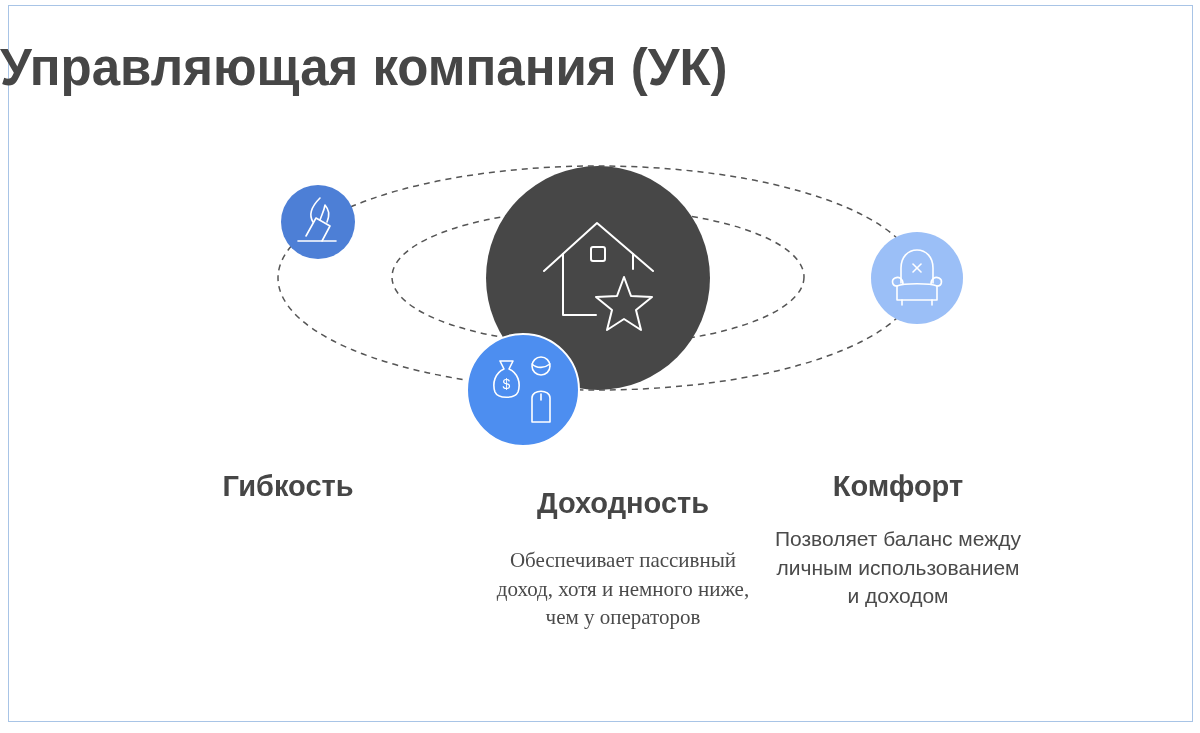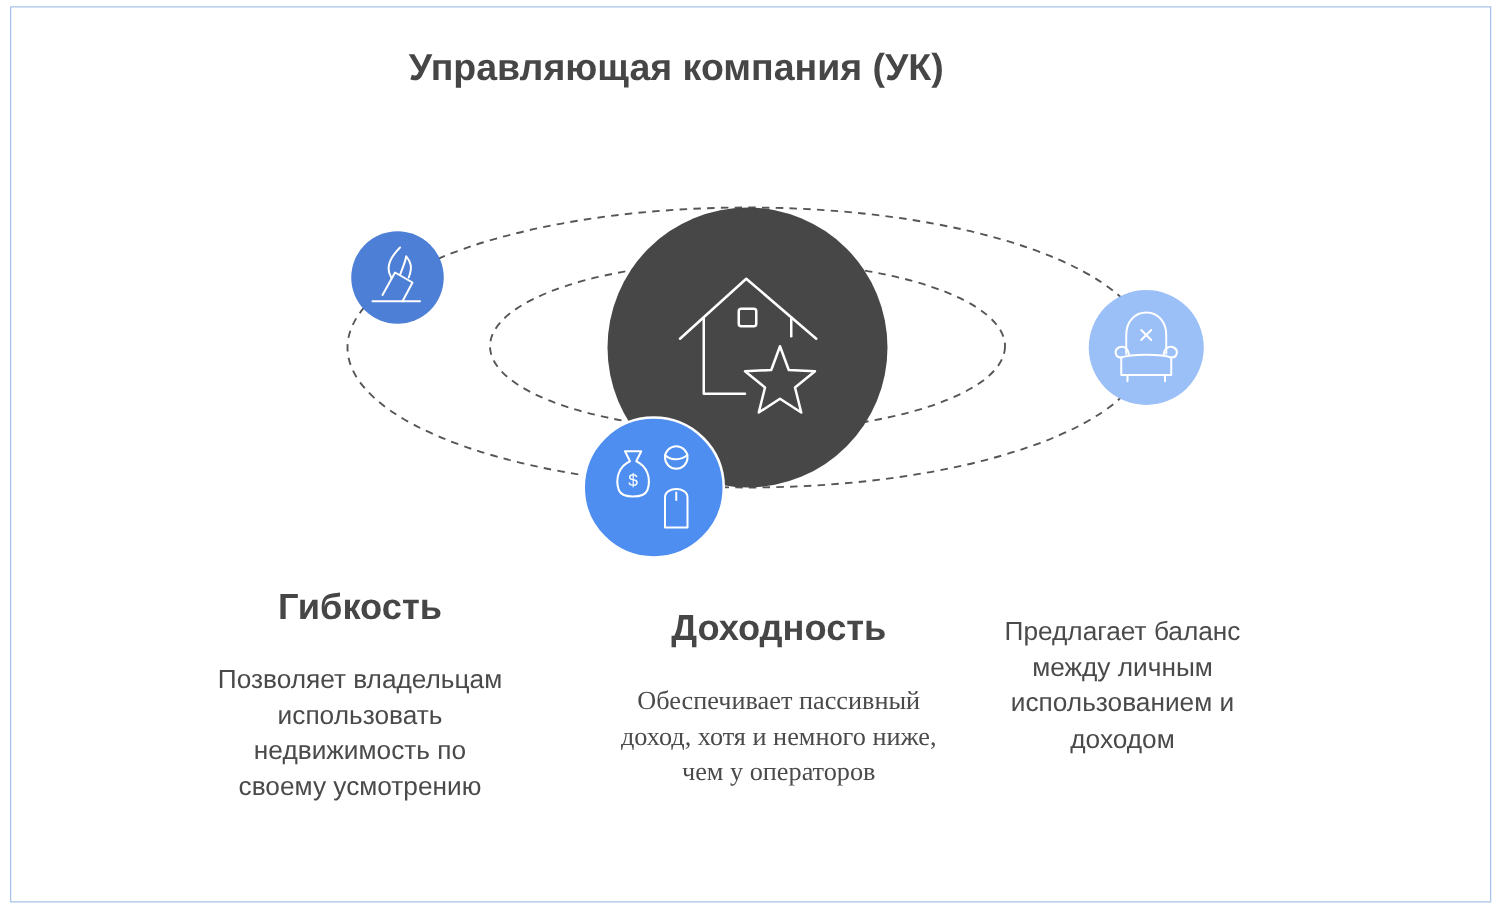--- a/index.html
+++ b/index.html
@@ -1,18 +1,18 @@
 <!DOCTYPE html>
 <html><head>
 <meta charset="utf-8">
 <style>
   html, body { margin: 0; padding: 0; background: #ffffff; }
   body { width: 1200px; height: 733px; position: relative; overflow: hidden; font-family: "Liberation Sans", sans-serif; }
   .frame { position: absolute; left: 8px; top: 5px; width: 1185px; height: 717px; border: 1px solid #a8c4e6; box-sizing: border-box; background: #fff; }
-  .title { position: absolute; left: 0; top: 38px; width: 1082px; text-align: center; font-size: 30px; font-weight: bold; color: #464646; letter-spacing: 0px; }
+  .title { position: absolute; left: 0; top: 38px; width: 1082px; font-size: 51px; font-weight: bold; color: #464646; letter-spacing: 0px; }
   svg.diagram { position: absolute; left: 0; top: 0; }
   .col { position: absolute; text-align: center; color: #484848; }
   .col h2 { margin: 0; font-size: 29px; font-weight: bold; color: #464646; }
   .col p { margin: 0; font-size: 21px; line-height: 28.5px; color: #4a4a4a; }
   .col-flex { left: 168px; width: 240px; top: 470px; }
   .col-flex p { margin-top: 27px; }
   .col-income { left: 485px; width: 276px; top: 487px; }
   .col-income p { margin-top: 26px; font-family: Liberation Serif, serif; }
   .col-comfort { left: 770px; width: 256px; top: 470px; }
   .col-comfort p { margin-top: 22px; }
@@ -73,23 +73,23 @@
       <circle cx="541" cy="366" r="9"></circle>
       <path d="M532,364 C537,369 545,368 550,364"></path>
       <path d="M532,422 L532,398 C532,389 550,389 550,398 L550,422 Z"></path>
       <line x1="541" y1="394" x2="541" y2="400"></line>
     </g>
   </g>
 </svg>
 
 <div class="col col-flex">
   <h2>Гибкость</h2>
-  <p>Позволяет владельцам использовать недвижимость по своему усмотрению</p>
 </div>
 
 <div class="col col-income">
   <h2>Доходность</h2>
   <p>Обеспечивает пассивный доход, хотя и немного ниже, чем у операторов</p>
 </div>
 
 <div class="col col-comfort">
-  <p>Предлагает баланс между личным использованием и доходом</p>
+  <h2>Комфорт</h2>
+  <p>Позволяет баланс между личным использованием и доходом</p>
 </div>
 
 </body></html>

